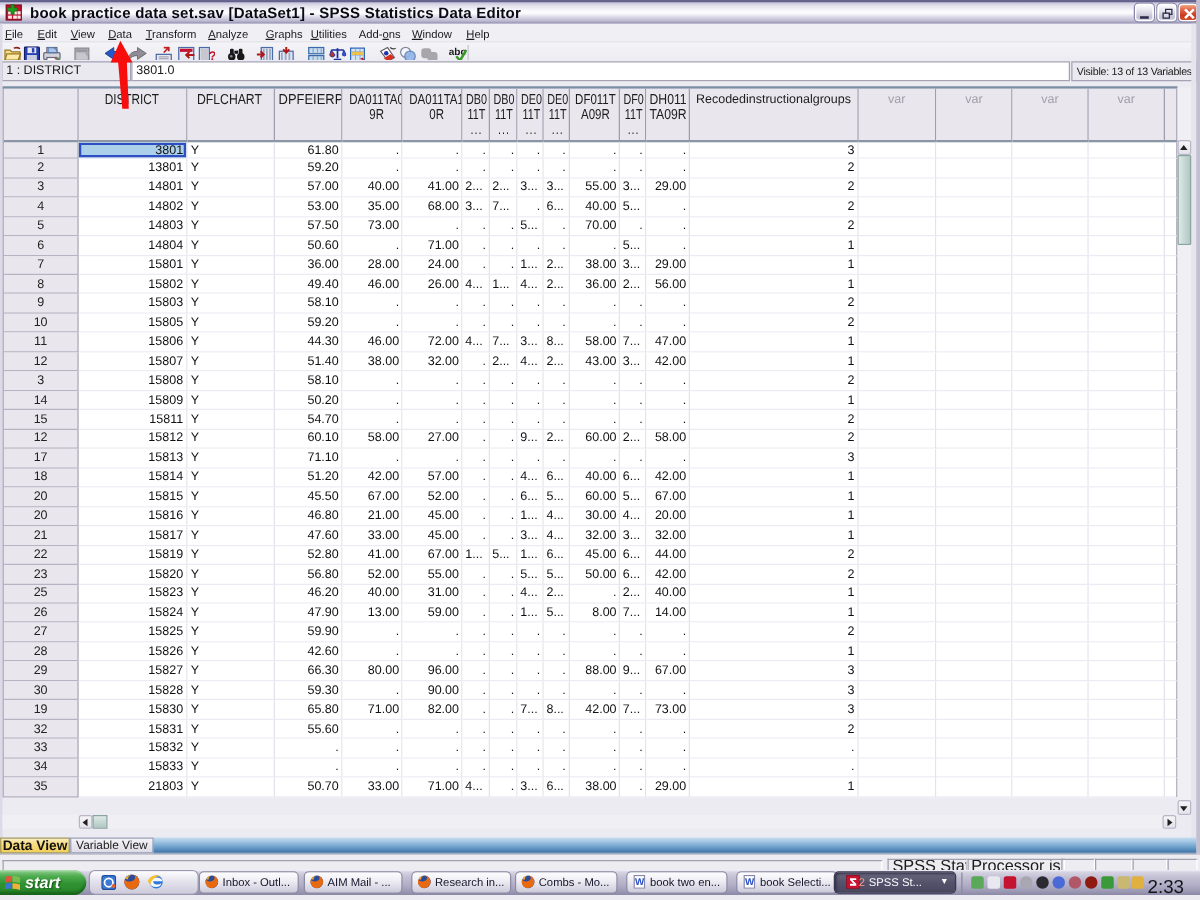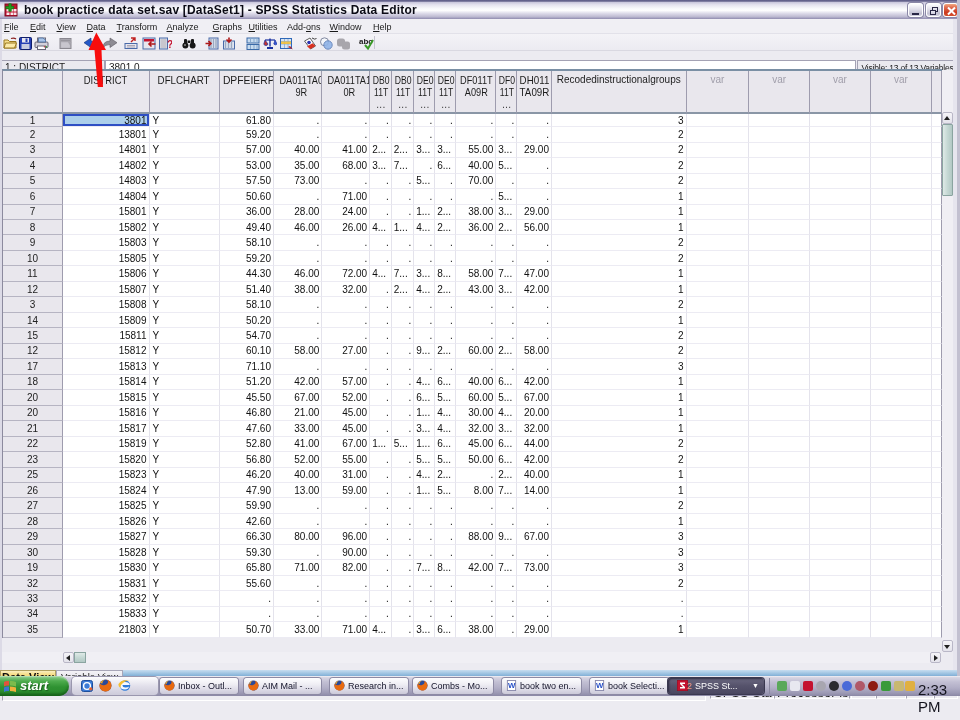--- a/index.html
+++ b/index.html
@@ -17,21 +17,21 @@
 #bclose { background:linear-gradient(180deg,#F1A880 0%,#E06A4E 30%,#CC3A1F 70%,#D4512F 100%); color:#fff; }
 
 
 #menu { left:0; top:19px; width:960px; height:15px; background:#F0EFF4; border-bottom:1px solid #E2E1E9; }
 #menu span { position:absolute; top:3px; font-size:9px; color:#1A1A1A; white-space:nowrap; }
 
 
 #tool { left:0; top:34px; width:960px; height:17px; background:linear-gradient(180deg,#F4F3F7 0%,#ECEBF1 100%); border-bottom:1px solid #D9D8E1; }
 
 
-#cref { left:0; top:59px; width:960px; height:18px; background:#ECEBF1; }
+#cref { left:0; top:48px; width:960px; height:18px; background:#ECEBF1; }
 #cref .bx1 { position:absolute; left:1px; top:1px; width:104px; height:16px; background:#EAE9EF; border:1px solid #A4A2B4; font-size:10px; color:#1A1A1A; line-height:14px; padding-left:3px; }
 #cref .bx2 { position:absolute; left:105px; top:1px; width:751px; height:16px; background:#FFFFFF; border:1px solid #A4A2B4; font-size:10px; color:#1A1A1A; line-height:14px; padding-left:3px; }
 #cref .bx3 { position:absolute; left:857px; top:1px; width:101px; height:16px; background:#EAE9EF; border:1px solid #A4A2B4; font-size:8.5px; letter-spacing:-0.2px; color:#1A1A1A; line-height:14px; text-align:center; white-space:nowrap; }
 
 
 #grid { left:2px; top:68.5px; border-collapse:separate; border-spacing:0; table-layout:fixed; width:939px;
  border-top:2px solid #7A8FA4; border-left:1px solid #8C8A9E; }
 #grid tr.r1 td { height:13.5px; line-height:11px; }
 #grid td, #grid th { overflow:hidden; font-size:11px; white-space:nowrap; }
 #grid th { height:43.2px; background:#E9E7ED; border-right:1px solid #9E9CAE; border-bottom:2px solid #8A96A6;
@@ -55,21 +55,21 @@
 
 #tabstrip { left:0px; top:670px; width:957px; height:13px; background:linear-gradient(180deg,#C7DDF0 0%,#8FB9DC 40%,#5E93C2 75%,#4076A8 100%); border-bottom:1px solid #3A6A9A; }
 #tab1 { position:absolute; left:0px; top:0px; width:56px; height:13px; background:linear-gradient(180deg,#FAEFC0 0%,#F7DE8A 30%,#F3CE57 100%); border:1px solid #B0A060; font-size:11px; font-weight:bold; white-space:nowrap; overflow:hidden; text-align:center; line-height:12px; color:#111; }
 #tab2 { position:absolute; left:56px; top:0px; width:67px; height:13px; background:linear-gradient(180deg,#F4F3F7 0%,#DDDBE5 100%); border:1px solid #A8A6B8; font-size:9.5px; white-space:nowrap; overflow:hidden; text-align:center; line-height:12px; color:#222; }
 
 
 #status { left:0; top:683px; width:960px; height:17px; background:#EDECF1; border-top:1px solid #C9C8D2; }
 .spanel { position:absolute; top:3px; height:12px; border:1px solid; border-color:#A2A0B0 #FFFFFF #FFFFFF #A2A0B0; font-size:13px; line-height:10px; color:#1A1A1A; white-space:nowrap; overflow:hidden; }
 
 
-#task { left:0; top:676px; width:960px; height:20px;
+#task { left:0; top:696px; width:960px; height:20px;
  background:linear-gradient(180deg,#F2F1F6 0%,#D6D4E2 8%,#C2BFD3 30%,#B1AEC6 60%,#9C99B4 85%,#8B88A5 100%); }
 #start { position:absolute; left:-4px; top:0px; width:73px; height:20px; border-radius:0 10px 10px 0;
  background:linear-gradient(180deg,#94CF94 0%,#4EAC4E 25%,#2F9232 55%,#2B8C2E 80%,#1F7322 100%);
  box-shadow:inset 0 -2px 3px #176119, inset 0 1px 1px #B8E4B8; }
 #start .stxt { position:absolute; left:24px; top:2px; color:#fff; font-size:13px; font-weight:bold; font-style:italic; text-shadow:1px 1px 1px #1A5E1C; }
 #ql { position:absolute; left:72px; top:1px; width:86px; height:18px; border-radius:4px;
  background:linear-gradient(180deg,#FDFDFE 0%,#E2E0EB 50%,#CDCBDA 100%); box-shadow:0 0 0 1px #9A97AE; }
 .tkb { position:absolute; top:2px; height:16px; border-radius:3px;
  background:linear-gradient(180deg,#FDFDFE 0%,#EFEEF4 40%,#D8D6E3 80%,#CBC9D8 100%);
  box-shadow:0 0 0 1px #8D8AA4; font-size:9px; color:#14142A; line-height:16px; white-space:nowrap; overflow:hidden; }

